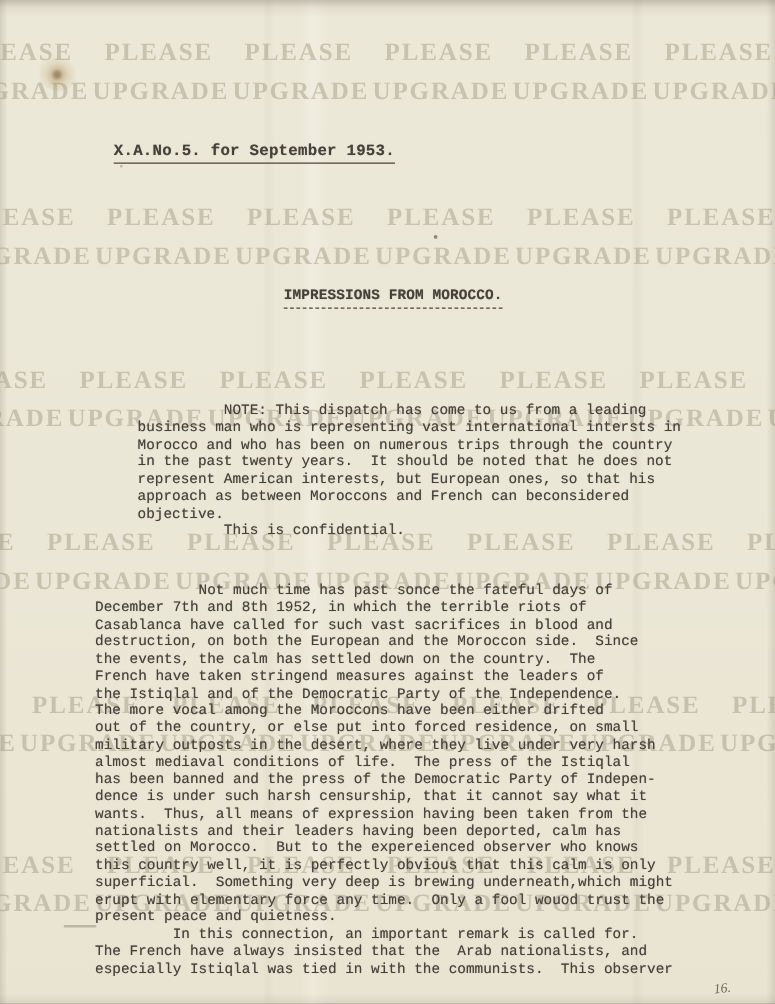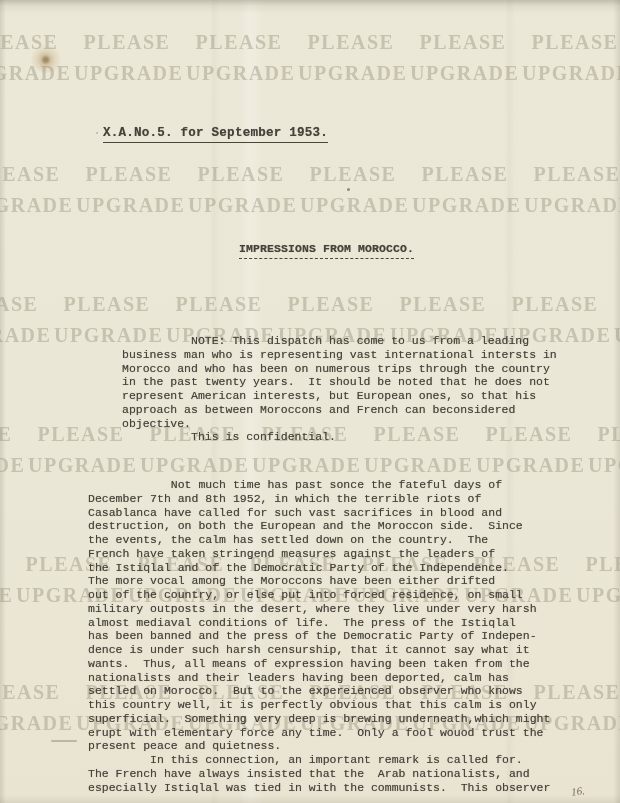--- a/index.html
+++ b/index.html
@@ -19,21 +19,21 @@
   
   .wm-tile{
     position:absolute;width:106px;text-align:center;
     font-family:"Liberation Serif","DejaVu Serif",serif;
     font-weight:600;color:rgba(148,144,120,0.42);
     font-size:20px;line-height:31px;letter-spacing:1.5px;
     white-space:nowrap;user-select:none;
   }
   
   .type{
-    margin:12px;position:absolute;white-space:pre;
+    margin:0;position:absolute;white-space:pre;
     font-family:inherit;font-size:11.5px;line-height:13.75px;
     color:#46423a;text-shadow:0 0 0.7px rgba(70,66,58,0.55);
   }
   .heading{
     font-size:12.6px;letter-spacing:0.2px;font-weight:bold;
     padding-bottom:1px;border-bottom:1.4px solid #4a4539;
   }
   .doc-title{
     font-weight:bold;letter-spacing:0.1px;
     padding-bottom:2px;border-bottom:1.5px dashed #4a4539;

